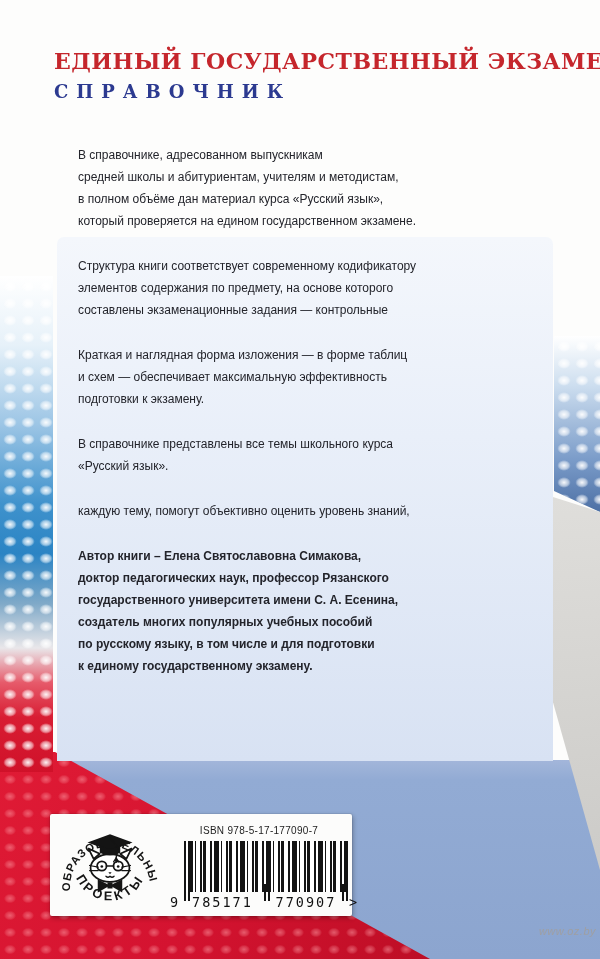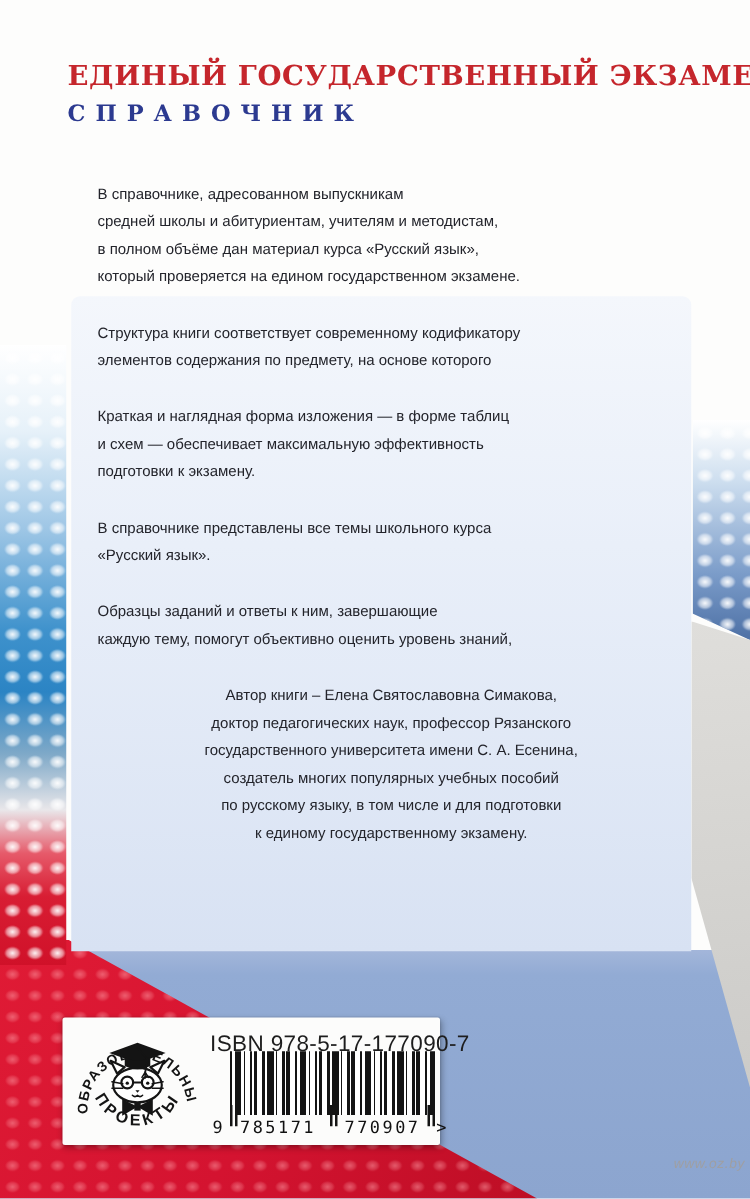--- a/index.html
+++ b/index.html
@@ -63,32 +63,32 @@
     position:absolute;left:54px;top:81px;
     font-family:"DejaVu Serif",serif;font-weight:700;font-size:18px;
     letter-spacing:8px;color:var(--title-blue);white-space:nowrap;
   }
   
   .blurb{
     position:absolute;left:78px;top:144px;width:470px;
     color:var(--body-text);font-size:12px;
   }
   .para{margin-bottom:23px;}
-  .para.bold{font-weight:400;text-align:center;}
+  .para.bold{font-weight:700;}
   .line{white-space:nowrap;height:22px;line-height:22px;}
   
   .pub-label{
     position:absolute;left:50px;top:814px;width:302px;height:102px;
     background:#fcfcfb;border-radius:2px;
     box-shadow:0 0 0 1px rgba(0,0,0,.06),1px 2px 5px rgba(0,0,0,.3);
   }
   .logo-svg{position:absolute;left:4px;top:7px;}
   .isbn{
     position:absolute;left:118px;top:11px;width:182px;
-    text-align:center;font-size:18px;color:#1d1d1d;letter-spacing:.3px;
+    text-align:center;font-size:10px;color:#1d1d1d;letter-spacing:.3px;
     white-space:nowrap;
   }
   .bars{
     position:absolute;left:134px;top:27px;width:164px;height:51px;
     background:repeating-linear-gradient(90deg,
       #141414 0px,#141414 2px,#ffffff 2px,#ffffff 4px,
       #141414 4px,#141414 9px,#ffffff 9px,#ffffff 11px,
       #141414 11px,#141414 12px,#ffffff 12px,#ffffff 16px,
       #141414 16px,#141414 18px,#ffffff 18px,#ffffff 19px,
       #141414 19px,#141414 22px,#ffffff 22px,#ffffff 26px);
@@ -128,32 +128,32 @@
   <div class="blurb">
       <div class="para">
         <div class="line">В справочнике, адресованном выпускникам</div>
         <div class="line">средней школы и абитуриентам, учителям и методистам,</div>
         <div class="line">в полном объёме дан материал курса «Русский язык»,</div>
         <div class="line">который проверяется на едином государственном экзамене.</div>
       </div>
       <div class="para">
         <div class="line">Структура книги соответствует современному кодификатору</div>
         <div class="line">элементов содержания по предмету, на основе которого</div>
+        <div class="line">составлены экзаменационные задания — контрольные</div>
       </div>
       <div class="para">
         <div class="line">Краткая и наглядная форма изложения — в форме таблиц</div>
         <div class="line">и схем — обеспечивает максимальную эффективность</div>
         <div class="line">подготовки к экзамену.</div>
       </div>
       <div class="para">
         <div class="line">В справочнике представлены все темы школьного курса</div>
         <div class="line">«Русский язык».</div>
       </div>
       <div class="para">
-        <div class="line">Образцы заданий и ответы к ним, завершающие</div>
         <div class="line">каждую тему, помогут объективно оценить уровень знаний,</div>
       </div>
       <div class="para bold">
         <div class="line">Автор книги – Елена Святославовна Симакова,</div>
         <div class="line">доктор педагогических наук, профессор Рязанского</div>
         <div class="line">государственного университета имени С. А. Есенина,</div>
         <div class="line">создатель многих популярных учебных пособий</div>
         <div class="line">по русскому языку, в том числе и для подготовки</div>
         <div class="line">к единому государственному экзамену.</div>
       </div>

